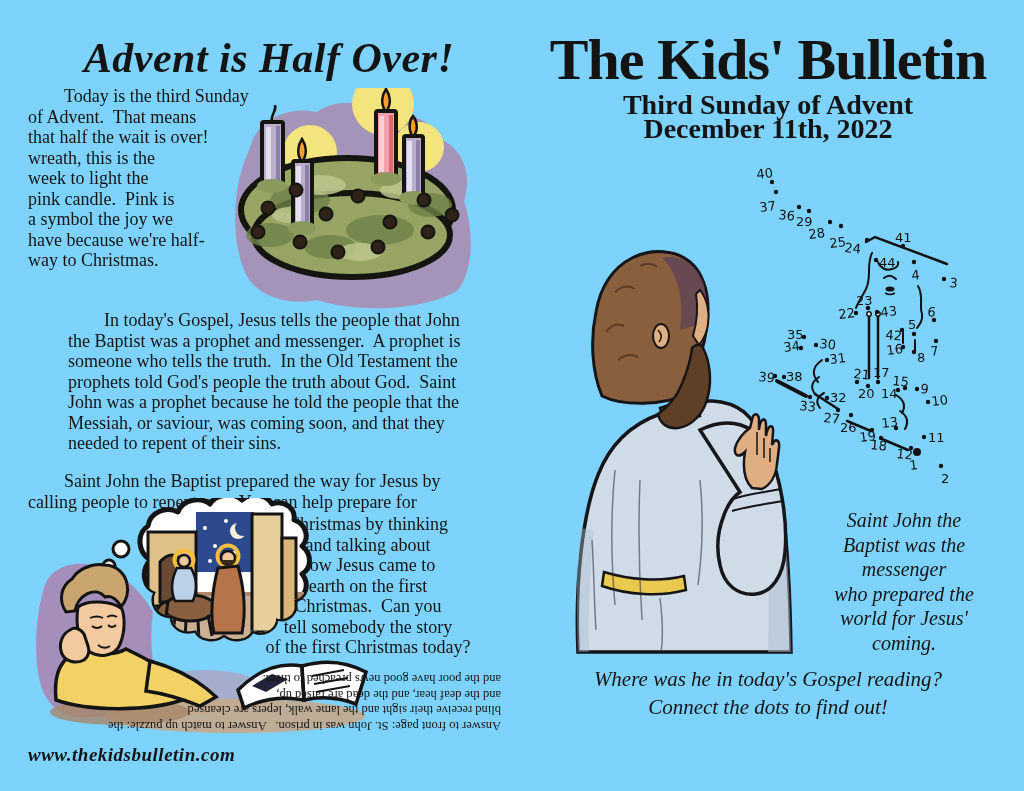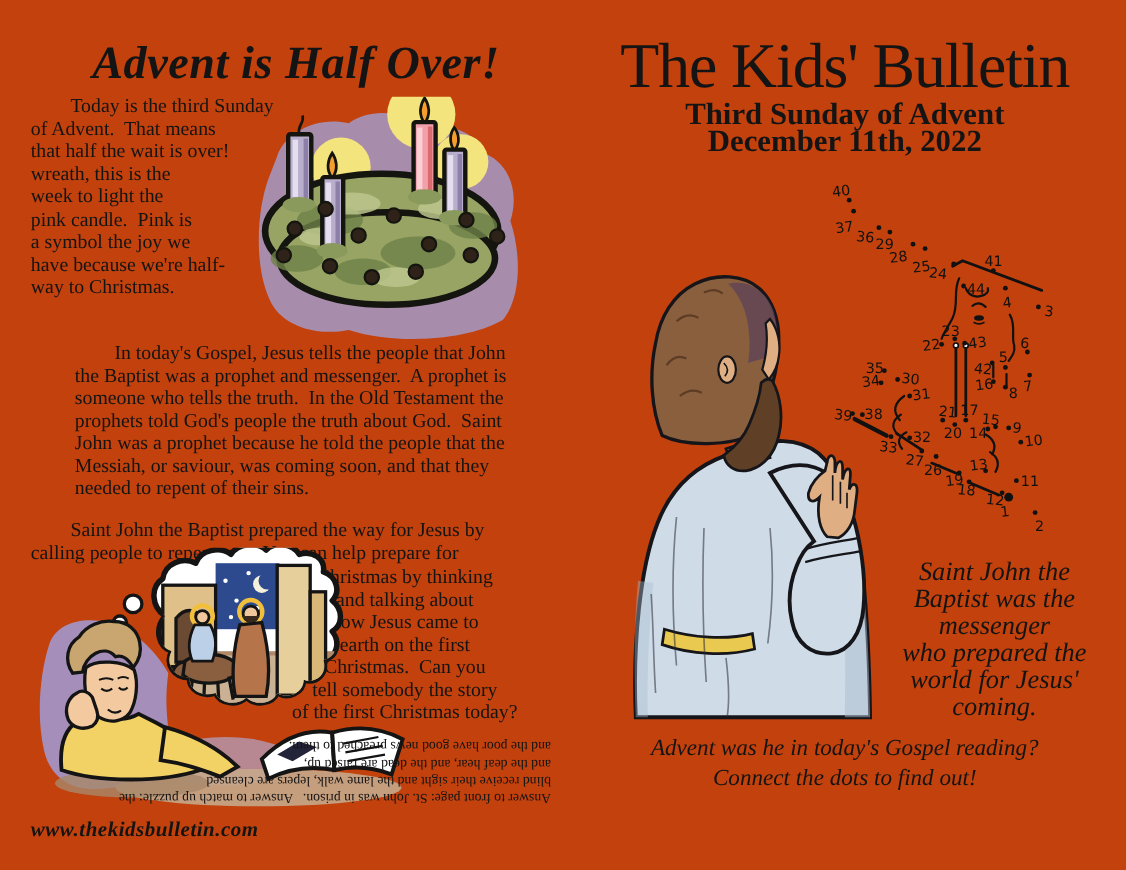--- a/index.html
+++ b/index.html
@@ -1,41 +1,41 @@
 <!DOCTYPE html>
 <html><head>
 <meta charset="utf-8">
 <style>
   html,body{margin:0;padding:0;background:#9a9a9a;}
-  #page{position:relative;width:1024px;height:791px;background:#c2410c;overflow:hidden;
+  #page{position:relative;width:1024px;height:791px;background:#7dd3fc;overflow:hidden;
         font-family:"Liberation Serif","DejaVu Serif",serif;color:#141414;}
   .abs{position:absolute;}
   .tline{white-space:pre;}
   
   #left-page{left:28px;top:0;width:482px;height:791px;}
   #left-title{left:0;top:34px;width:482px;text-align:center;font-style:italic;font-weight:600;font-size:42px;letter-spacing:.5px;}
   .body-text{font-size:18px;line-height:20.5px;}
   .indent .tline:first-child{text-indent:36px;}
   #para1{left:0;top:86px;width:250px;}
   #para2{left:0;top:310px;width:482px;margin-left:40px;}
   #para3-intro{left:0;top:471px;width:482px;}
   #para3-wrap{left:198px;top:514px;width:284px;text-align:center;}
   #wreath-svg{left:197px;top:88px;width:272px;height:228px;}
   #child-svg{left:0;top:498px;width:356px;height:252px;}
   #answers{left:5px;top:671px;width:468px;transform:rotate(180deg);font-size:12.5px;line-height:15.5px;text-align:left;}
   #website{left:0;top:744px;width:482px;text-align:left;font-weight:bold;font-style:italic;font-size:19px;letter-spacing:.5px;}
   
   #right-page{left:516px;top:0;width:504px;height:791px;}
-  #right-title{left:0;top:26px;width:504px;text-align:center;font-weight:normal;font-size:58px;letter-spacing:-1px;}
+  #right-title{left:0;top:26px;width:504px;text-align:center;font-weight:bold;font-size:58px;letter-spacing:-1px;}
   .sub{left:0;width:504px;text-align:center;font-weight:bold;font-size:28px;}
   #sub1{top:89px;}
   #sub2{top:113px;}
   #figure-svg{left:39px;top:235px;width:260px;height:420px;}
   #dots-svg{left:229px;top:155px;width:280px;height:335px;}
-  #caption{left:278px;top:508px;width:220px;text-align:center;font-style:italic;font-size:24px;line-height:24.5px;}
+  #caption{left:278px;top:508px;width:220px;text-align:center;font-style:italic;font-size:20px;line-height:24.5px;}
   #footer{left:0;top:666px;width:504px;text-align:center;font-style:italic;font-size:21px;line-height:27.5px;}
   .dotnum{font-family:"DejaVu Sans",sans-serif;font-size:13px;fill:#111;}
 </style>
 </head>
 <body>
 
 <div id="page">
 
   <div id="left-page" class="abs">
 
@@ -380,17 +380,17 @@
     <div id="caption" class="abs">
         <div class="tline">Saint John the</div>
         <div class="tline">Baptist was the</div>
         <div class="tline">messenger</div>
         <div class="tline">who prepared the</div>
         <div class="tline">world for Jesus'</div>
         <div class="tline">coming.</div>
       </div>
 
     <div id="footer" class="abs">
-        <div class="tline">Advent was he in today's Gospel reading?</div>
+        <div class="tline">Where was he in today's Gospel reading?</div>
         <div class="tline">Connect the dots to find out!</div>
       </div>
   </div>
 </div>
 
 </body></html>

